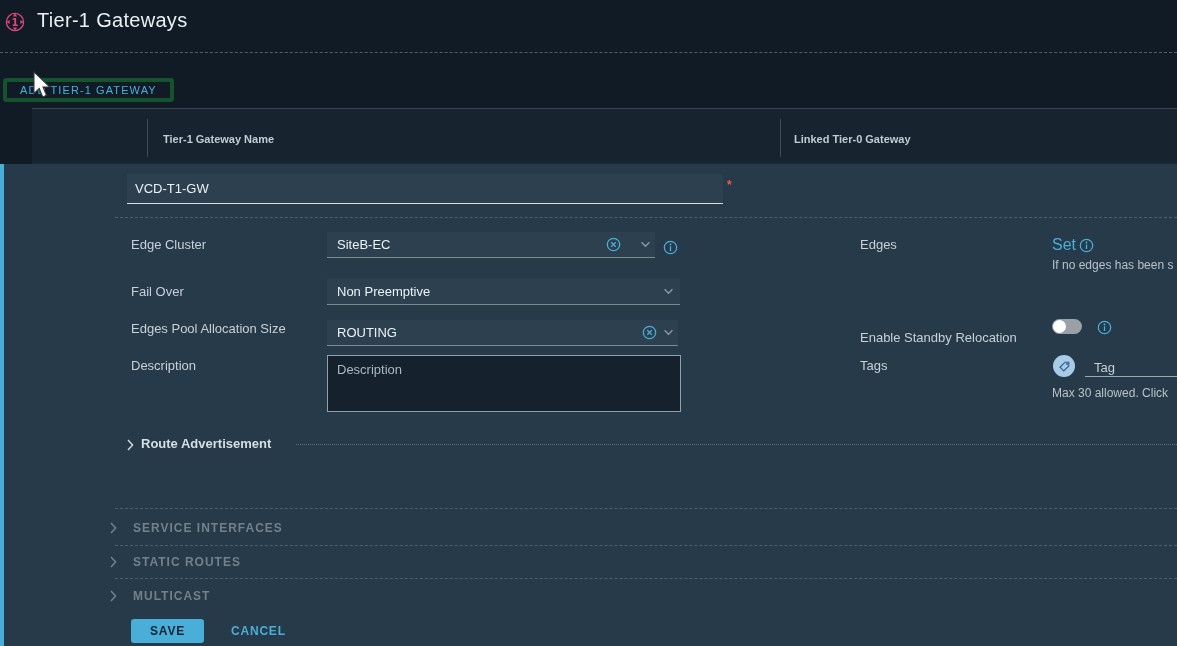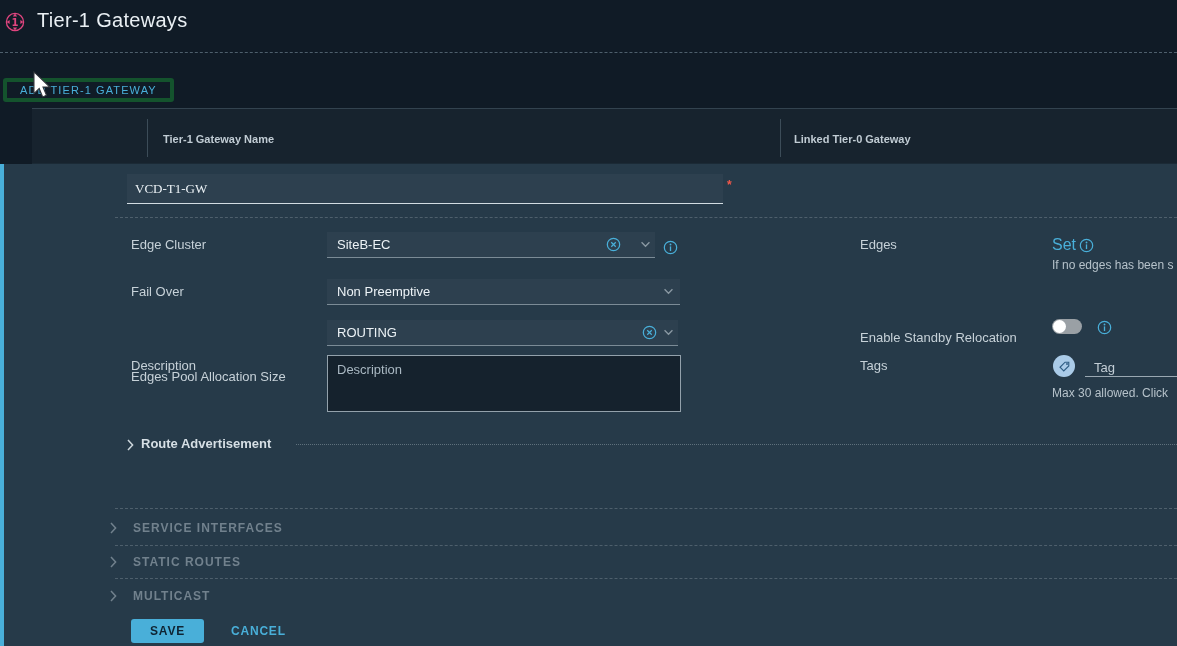--- a/index.html
+++ b/index.html
@@ -22,21 +22,21 @@
   }
   .grid-head { background:#17232e; border-top:1px solid #33434f; border-bottom:1px solid #1b2a36; }
   .colhdr { font-size:11px; font-weight:bold; color:#c1ccd4; }
   .vdiv { width:1px; background:#3c4c58; }
   .row-panel { background:#263a49; }
   .accent-bar { background:#49afd9; }
   .lbl { font-size:13px; color:#c6d1d8; }
   .val { font-size:13px; color:#ecf2f6; }
   .ph  { color:#a7b6c0; }
   .ctrl { background:rgba(255,255,255,.035); border-bottom:1px solid #7b8b96; display:flex; align-items:center; }
-  .ctrl.bright { border-bottom-color:#d2dce2;font-family:Liberation Serif, serif; }
+  .ctrl.bright { border-bottom-color:#d2dce2; }
   .hint { font-size:12px; color:#b6c2ca; white-space:nowrap; }
   .star { color:#f2584a; font-size:12px; font-weight:bold; }
   .link { color:#49afd9; font-size:16px; cursor:pointer; }
   .seclbl { font-size:12px; font-weight:bold; letter-spacing:1px; color:#71818d; }
   .ra-lbl { font-size:13px; font-weight:600; color:#d6dfe5; }
   .note { font-size:13px; color:#d3dce2; white-space:nowrap; }
   .note b { color:#eef3f6; }
   .textarea {
     background:#15222d; border:1px solid #93a1ab;
     font-size:13px; color:#a9b8c2; padding:6px 9px;
@@ -114,21 +114,21 @@
   <div class="abs lbl" style="left:131px; top:120px;">Fail Over</div>
   <div class="abs ctrl" style="left:327px; top:115px; width:353px; height:26px;">
     <span class="val" style="padding-left:10px; flex:1;">Non Preemptive</span>
     <span style="display:flex; margin-right:6px;">
       <svg width="11" height="7" viewBox="0 0 12 8">
           <path d="M1.5 1.5 L6 6 L10.5 1.5" stroke="#8b99a3" stroke-width="1.5" fill="none"></path>
         </svg>
     </span>
   </div>
 
-  <div class="abs lbl" style="left:131px; top:157px;margin-top:48px;">Edges Pool Allocation Size</div>
+  <div class="abs lbl" style="left:131px; top:157px;">Edges Pool Allocation Size</div>
   <div class="abs ctrl" style="left:327px; top:156px; width:351px; height:26px;">
     <span class="val" style="padding-left:10px; flex:1;">ROUTING</span>
     <span style="display:flex; margin-right:6px;">
       <svg width="15" height="15" viewBox="0 0 16 16">
           <circle cx="8" cy="8" r="6.6" fill="none" stroke="#49afd9" stroke-width="1.3"></circle>
           <path d="M5.6 5.6 L10.4 10.4 M10.4 5.6 L5.6 10.4" stroke="#49afd9" stroke-width="1.3"></path>
         </svg>
     </span>
     <span style="display:flex; margin-right:4px;">
       <svg width="11" height="7" viewBox="0 0 12 8">

